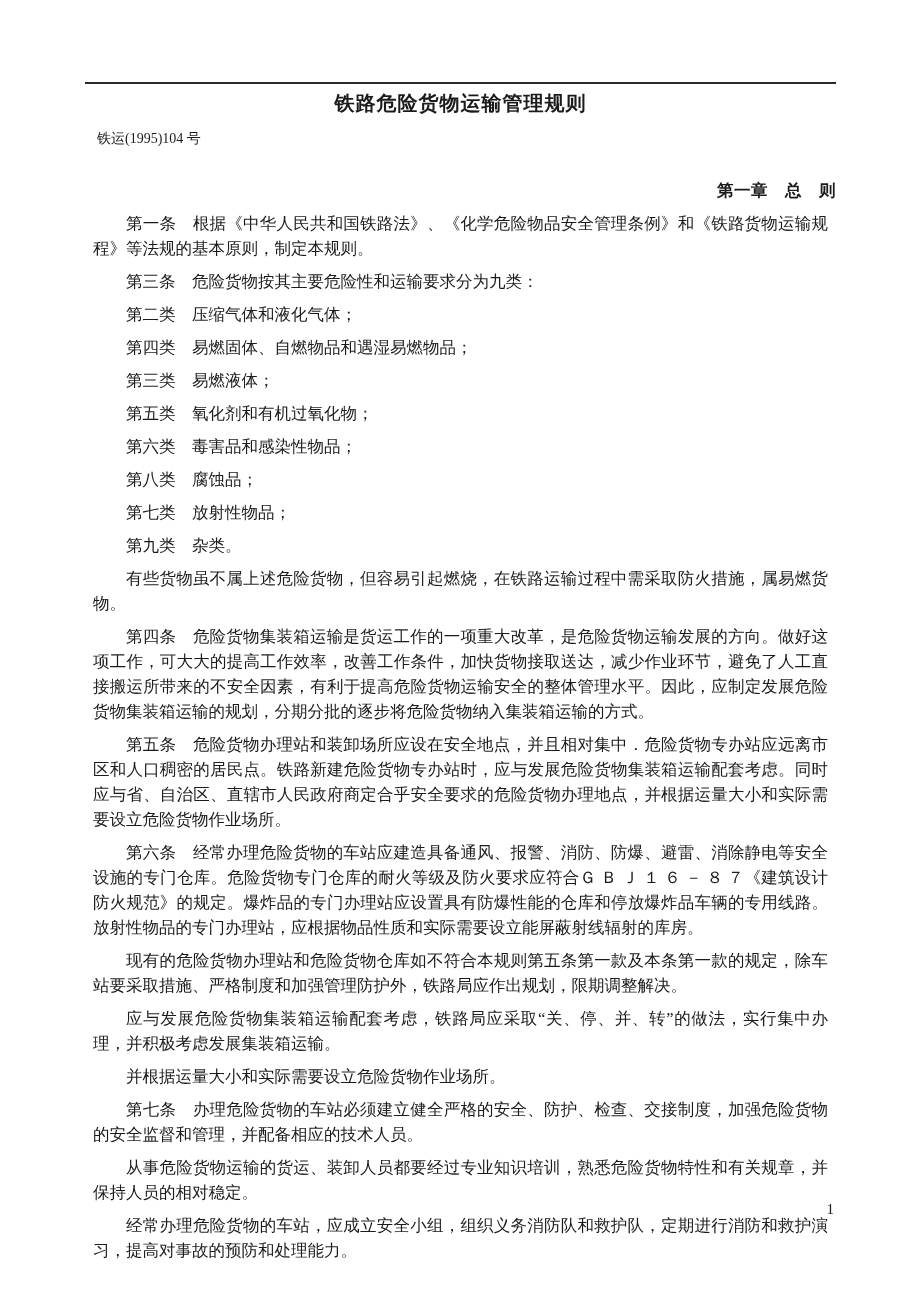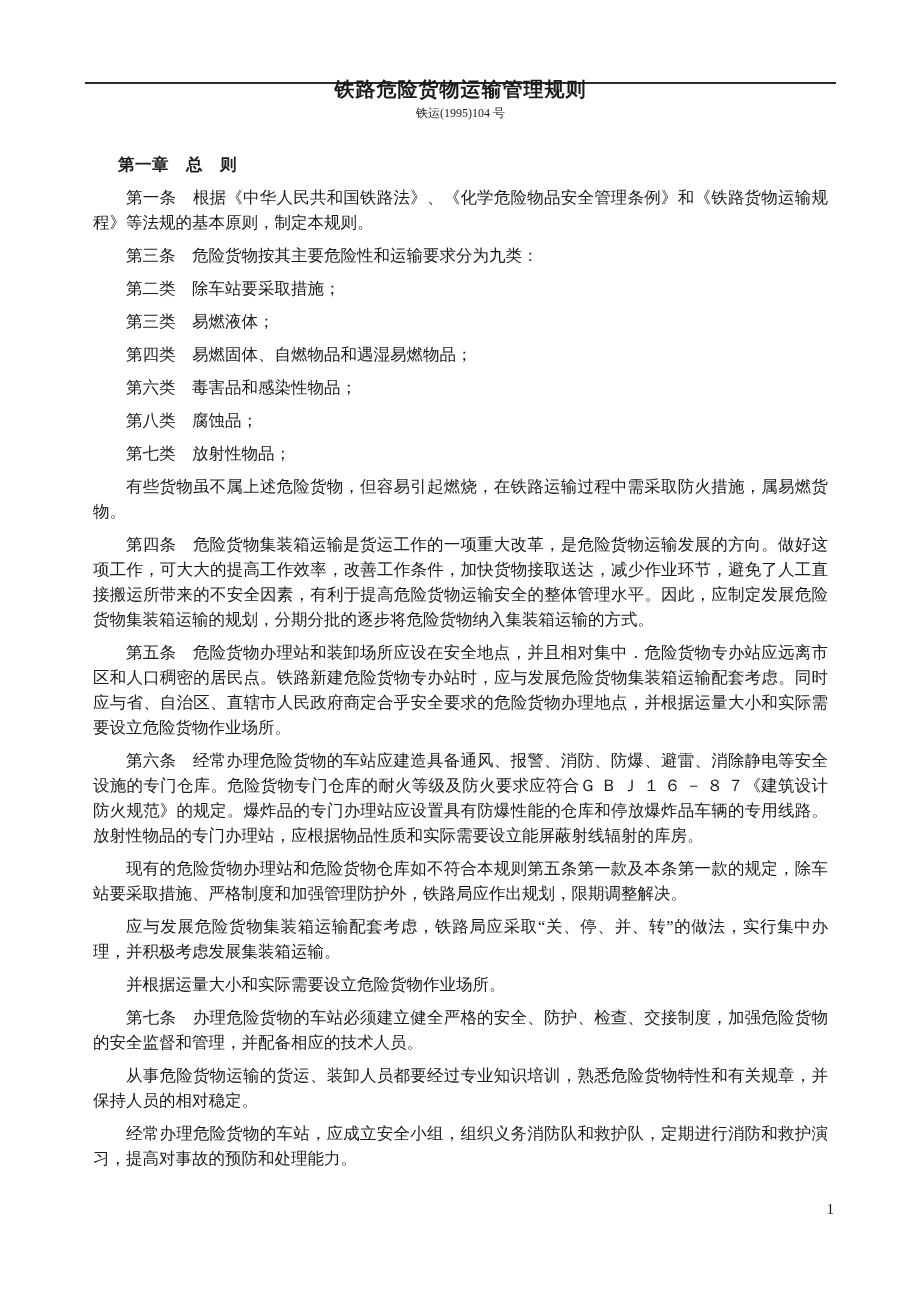--- a/index.html
+++ b/index.html
@@ -24,45 +24,46 @@
     position: absolute;
     left: 85px;
     top: 82px;
     width: 751px;
     height: 2px;
     background: #2b2b2b;
   }
   .content {
     position: absolute;
     left: 85px;
-    top: 76px;
+    top: 90px;
     width: 751px;
   }
   .doc-title {
     margin: 0;
     text-align: center;
     font-size: 20px;
     line-height: 26px;
     font-weight: bold;
     letter-spacing: 1px;
   }
   .doc-number {
-    margin: 0;
-    text-align: center;
-    font-size: 12px;
+    margin: 12px;
+    text-align: left;
+    font-size: 14px;
     line-height: 22px;
     font-weight: normal;
   }
   .chapter {
     margin: 28px 0 0 0;
     font-size: 16.5px;
     line-height: 25px;
     font-weight: bold;
     text-indent: 2em;
     letter-spacing: 0.5px;
+    text-align: right;
   }
   .body-text .para {
     margin: 8px;
     font-size: 16.5px;
     line-height: 25px;
     text-align: justify;
     text-indent: 2em;
   }
   .page-num {
     position: absolute;
@@ -82,26 +83,28 @@
   <div class="content">
     <h1 class="doc-title">铁路危险货物运输管理规则</h1>
 
     <p class="doc-number">铁运(1995)104 号</p>
 
     <h2 class="chapter">第一章　总　则</h2>
 
     <div class="body-text">
         <p class="para">第一条　根据《中华人民共和国铁路法》、《化学危险物品安全管理条例》和《铁路货物运输规程》等法规的基本原则，制定本规则。</p>
         <p class="para">第三条　危险货物按其主要危险性和运输要求分为九类：</p>
-        <p class="para">第二类　除车站要采取措施；</p>
+        <p class="para">第二类　压缩气体和液化气体；</p>
+        <p class="para">第四类　易燃固体、自燃物品和遇湿易燃物品；</p>
         <p class="para">第三类　易燃液体；</p>
-        <p class="para">第四类　易燃固体、自燃物品和遇湿易燃物品；</p>
+        <p class="para">第五类　氧化剂和有机过氧化物；</p>
         <p class="para">第六类　毒害品和感染性物品；</p>
         <p class="para">第八类　腐蚀品；</p>
         <p class="para">第七类　放射性物品；</p>
+        <p class="para">第九类　杂类。</p>
         <p class="para">有些货物虽不属上述危险货物，但容易引起燃烧，在铁路运输过程中需采取防火措施，属易燃货物。</p>
         <p class="para">第四条　危险货物集装箱运输是货运工作的一项重大改革，是危险货物运输发展的方向。做好这项工作，可大大的提高工作效率，改善工作条件，加快货物接取送达，减少作业环节，避免了人工直接搬运所带来的不安全因素，有利于提高危险货物运输安全的整体管理水平。因此，应制定发展危险货物集装箱运输的规划，分期分批的逐步将危险货物纳入集装箱运输的方式。</p>
         <p class="para">第五条　危险货物办理站和装卸场所应设在安全地点，并且相对集中．危险货物专办站应远离市区和人口稠密的居民点。铁路新建危险货物专办站时，应与发展危险货物集装箱运输配套考虑。同时应与省、自治区、直辖市人民政府商定合乎安全要求的危险货物办理地点，并根据运量大小和实际需要设立危险货物作业场所。</p>
         <p class="para">第六条　经常办理危险货物的车站应建造具备通风、报警、消防、防爆、避雷、消除静电等安全设施的专门仓库。危险货物专门仓库的耐火等级及防火要求应符合Ｇ Ｂ Ｊ １ ６ － ８ ７《建筑设计防火规范》的规定。爆炸品的专门办理站应设置具有防爆性能的仓库和停放爆炸品车辆的专用线路。放射性物品的专门办理站，应根据物品性质和实际需要设立能屏蔽射线辐射的库房。</p>
         <p class="para">现有的危险货物办理站和危险货物仓库如不符合本规则第五条第一款及本条第一款的规定，除车站要采取措施、严格制度和加强管理防护外，铁路局应作出规划，限期调整解决。</p>
         <p class="para">应与发展危险货物集装箱运输配套考虑，铁路局应采取“关、停、并、转”的做法，实行集中办理，并积极考虑发展集装箱运输。</p>
         <p class="para">并根据运量大小和实际需要设立危险货物作业场所。</p>
         <p class="para">第七条　办理危险货物的车站必须建立健全严格的安全、防护、检查、交接制度，加强危险货物的安全监督和管理，并配备相应的技术人员。</p>
         <p class="para">从事危险货物运输的货运、装卸人员都要经过专业知识培训，熟悉危险货物特性和有关规章，并保持人员的相对稳定。</p>
         <p class="para">经常办理危险货物的车站，应成立安全小组，组织义务消防队和救护队，定期进行消防和救护演习，提高对事故的预防和处理能力。</p>

